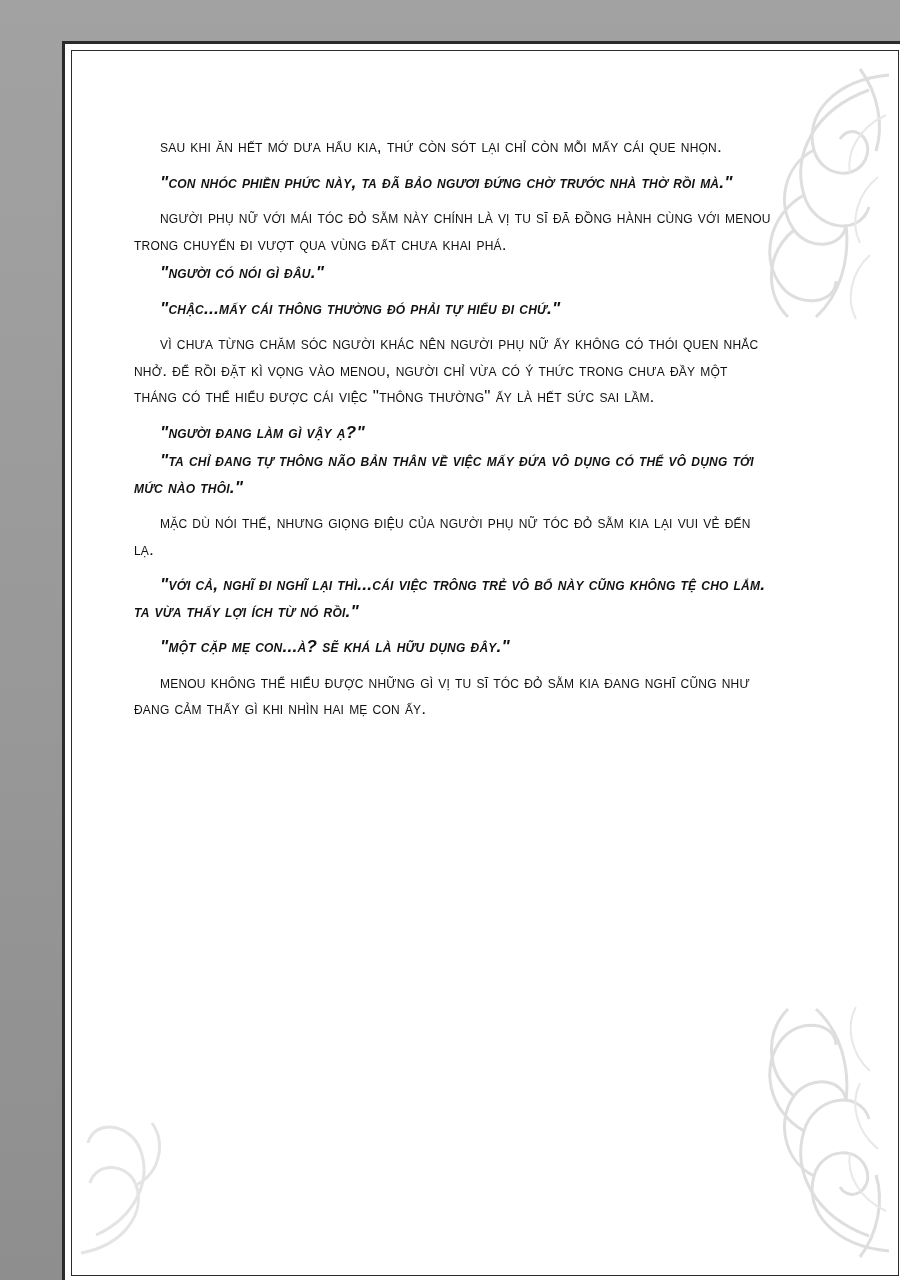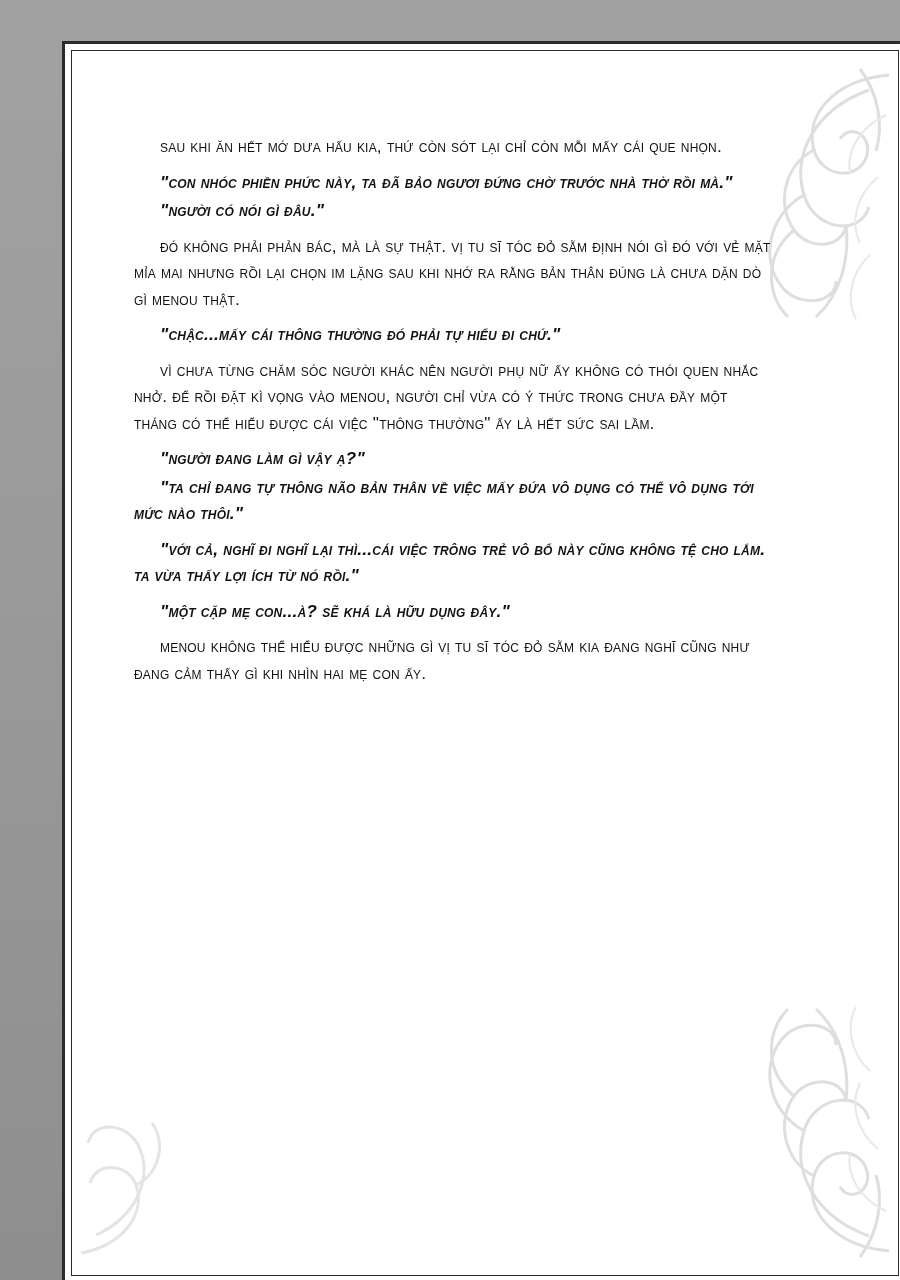--- a/index.html
+++ b/index.html
@@ -176,24 +176,25 @@
       <g fill="none" stroke="#e4e4e4" stroke-width="3">
         <path d="M155 18 C112 26, 90 58, 100 86 C108 108, 140 110, 146 88"></path>
         <path d="M140 36 C100 54, 84 92, 96 122 C106 148, 142 152, 148 128"></path>
         <path d="M100 86 C76 98, 70 128, 84 148"></path>
       </g>
     </svg>
 
     <div class="content">
       <p class="para">Sau khi ăn hết mớ dưa hấu kia, thứ còn sót lại chỉ còn mỗi mấy cái que nhọn.</p>
       <p class="para dialogue spaced">"Con nhóc phiền phức này, ta đã bảo ngươi đứng chờ trước nhà thờ rồi mà."</p>
+      <p class="para spaced">Người phụ nữ với mái tóc đỏ sẫm này chính là vị tu sĩ đã đồng hành cùng với Menou trong chuyến đi vượt qua vùng đất chưa khai phá.</p>
       <p class="para dialogue">"Người có nói gì đâu."</p>
-      <p class="para spaced">Đó không phải phản bác, mà là sự thật. Vị tu sĩ tóc đỏ sẫm định nói gì đó với vẻ mặt mỉa mai nhưng rồi lại chọn im lặng sau khi nhớ ra rằng bản thân đúng là chưa dặn dò gì Menou thật.</p>
       <p class="para dialogue spaced">"Chậc...Mấy cái thông thường đó phải tự hiểu đi chứ."</p>
       <p class="para spaced">Vì chưa từng chăm sóc người khác nên người phụ nữ ấy không có thói quen nhắc nhở. Để rồi đặt kì vọng vào Menou, người chỉ vừa có ý thức trong chưa đầy một tháng có thể hiểu được cái việc "thông thường" ấy là hết sức sai lầm.</p>
       <p class="para dialogue spaced">"Người đang làm gì vậy ạ?"</p>
       <p class="para dialogue">"Ta chỉ đang tự thông não bản thân về việc mấy đứa vô dụng có thể vô dụng tới mức nào thôi."</p>
+      <p class="para spaced">Mặc dù nói thế, nhưng giọng điệu của người phụ nữ tóc đỏ sẫm kia lại vui vẻ đến lạ.</p>
       <p class="para dialogue spaced">"Với cả, nghĩ đi nghĩ lại thì...cái việc trông trẻ vô bổ này cũng không tệ cho lắm. Ta vừa thấy lợi ích từ nó rồi."</p>
       <p class="para dialogue spaced">"Một cặp mẹ con...à? Sẽ khá là hữu dụng đây."</p>
       <p class="para spaced">Menou không thể hiểu được những gì vị tu sĩ tóc đỏ sẫm kia đang nghĩ cũng như đang cảm thấy gì khi nhìn hai mẹ con ấy.</p>
     </div>
   </div>
 </div>
 
 </body></html>

